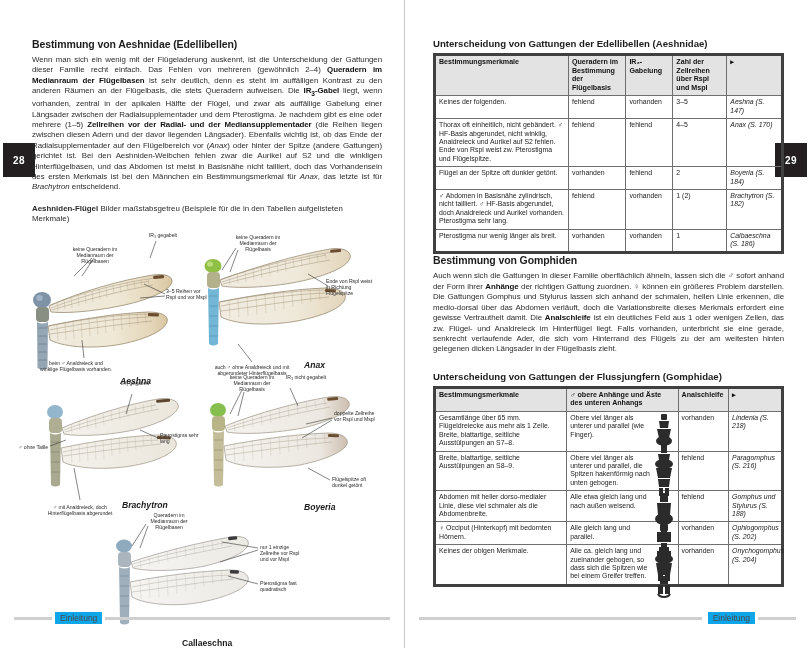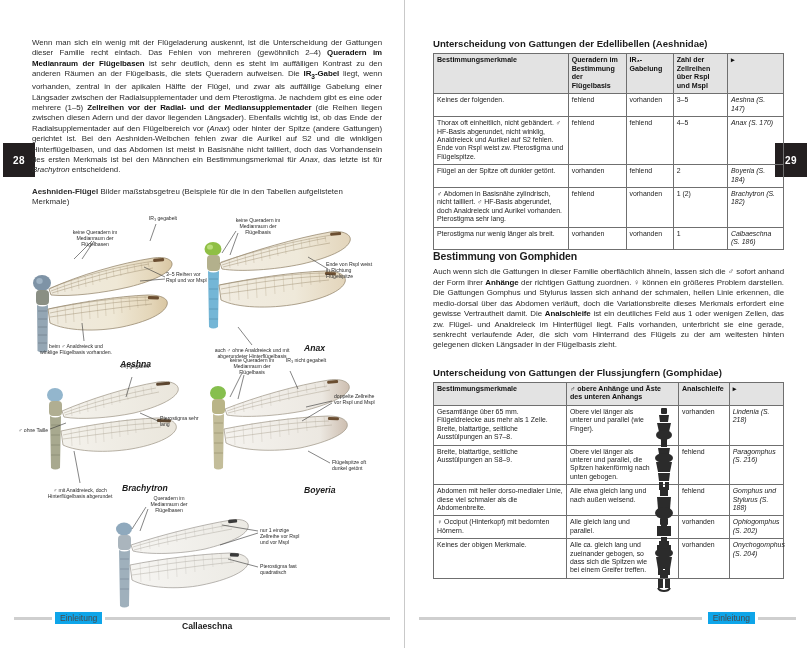--- a/index.html
+++ b/index.html
@@ -61,21 +61,21 @@
   .sub-caption b { font-weight: bold; }
 
   
   .tbl-title {
     font-size: 9.6px; font-weight: bold; color: #1d1d1d;
     margin-bottom: 4px;
   }
   table.det {
     width: 100%; border-collapse: collapse;
     table-layout: fixed;
-    border: 1px solid #404040;
+    border: 3px solid #404040;
   }
   table.det th, table.det td {
     border: 1px solid #6f6f6f;
     font-size: 6.9px; line-height: 8.4px;
     color: #222; padding: 2px 3px 3px 3px;
     vertical-align: top; text-align: left;
   }
   table.det th {
     background: #e3e3e3; font-weight: bold; color: #111;
     font-size: 7.1px; line-height: 8.6px;
@@ -119,20 +119,21 @@
 </style>
 </head>
 <body>
 
 <div class="spread">
 
   <div class="page page-left">
     <div class="pagetab pagetab-left">28</div>
 
     <div class="content">
+      <h2 class="head">Bestimmung von Aeshnidae (Edellibellen)</h2>
       <p class="body">Wenn man sich ein wenig mit der Flügeladerung auskennt, ist die Unterscheidung der Gattungen dieser Familie recht einfach. Das Fehlen von mehreren (gewöhnlich 2–4) <b>Queradern im Medianraum der Flügelbasen</b> ist sehr deutlich, denn es steht im auffälligen Kontrast zu den anderen Räumen an der Flügelbasis, die stets Queradern aufweisen. Die <b>IR<sub>3</sub>-Gabel</b> liegt, wenn vorhanden, zentral in der apikalen Hälfte der Flügel, und zwar als auffällige Gabelung einer Längsader zwischen der Radialsupplementader und dem Pterostigma. Je nachdem gibt es eine oder mehrere (1–5) <b>Zellreihen vor der Radial- und der Mediansupplementader</b> (die Reihen liegen zwischen diesen Adern und der davor liegenden Längsader). Ebenfalls wichtig ist, ob das Ende der Radialsupplementader auf den Flügelbereich vor (<i>Anax</i>) oder hinter der Spitze (andere Gattungen) gerichtet ist. Bei den Aeshniden-Weibchen fehlen zwar die Aurikel auf S2 und die winkligen Hinterflügelbasen, und das Abdomen ist meist in Basisnähe nicht tailliert, doch das Vorhandensein des ersten Merkmals ist bei den Männchen ein Bestimmungsmerkmal für <i>Anax</i>, das letzte ist für <i>Brachytron</i> entscheidend.</p>
 
       <div class="sub-caption" style="margin-top:11px;"><b>Aeshniden-Flügel</b> Bilder maßstabsgetreu (Beispiele für die in den Tabellen aufgelisteten Merkmale)</div>
 
       <div class="figs" style="height:440px;">
 
         <div class="fig" style="left:-4px; top:24px; width:172px; height:140px;">
           <svg class="wingart" width="172" height="140" viewBox="0 0 172 140">
             <defs>
               <linearGradient id="wgA" x1="0" y1="0" x2="1" y2="0">

